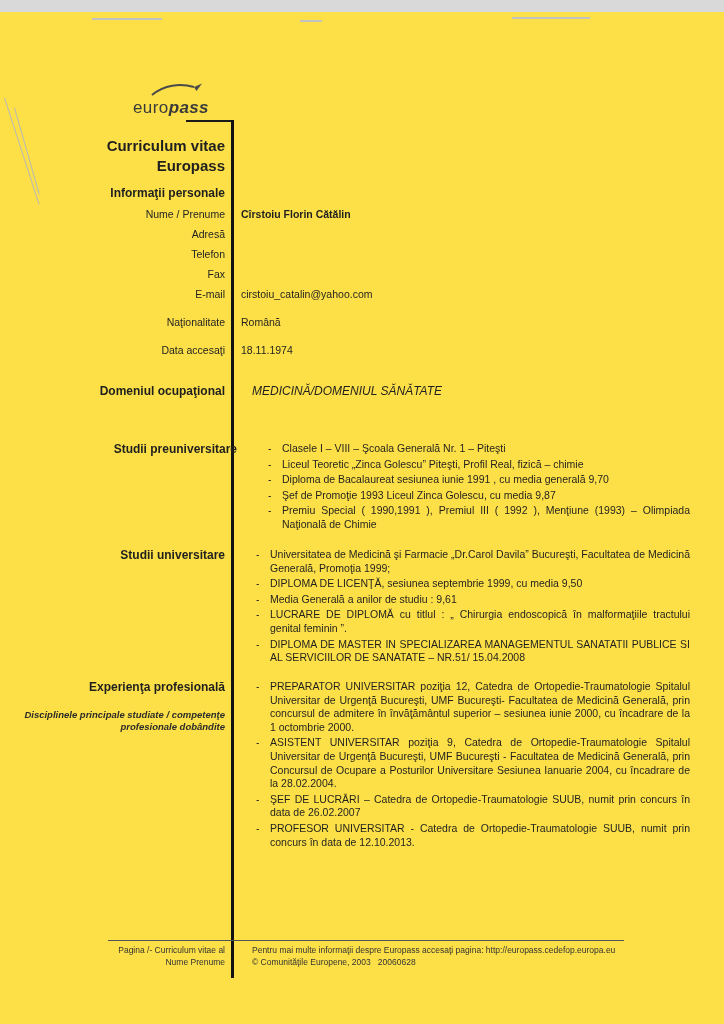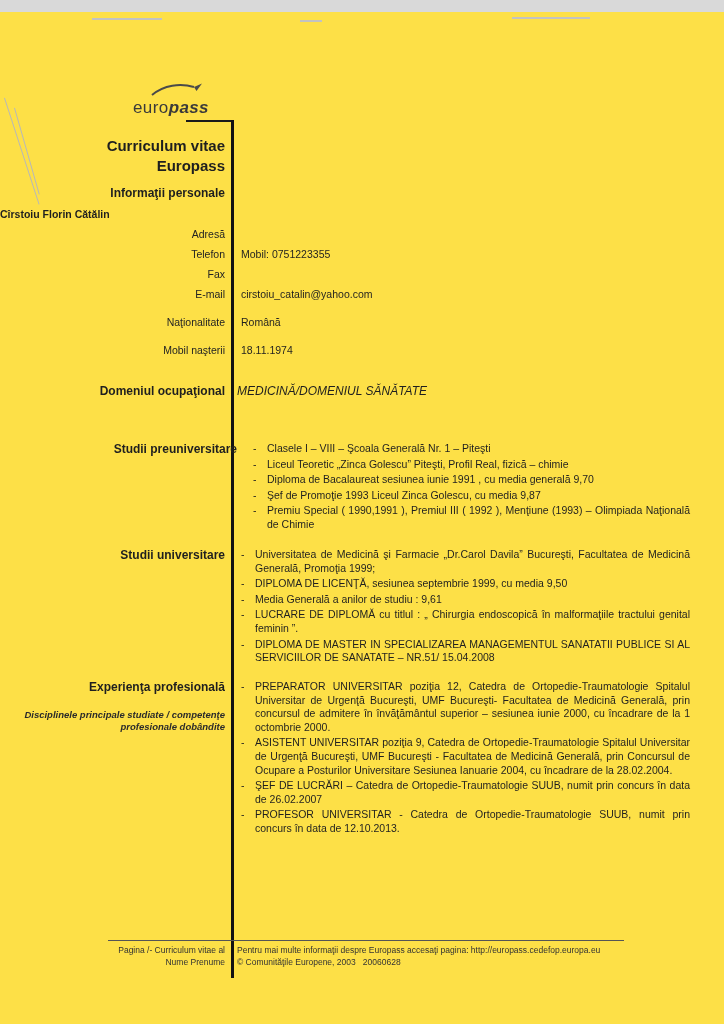--- a/index.html
+++ b/index.html
@@ -21,21 +21,21 @@
   
   .logo { position:absolute; left:112px; top:70px; width:118px; text-align:center; }
   .logo .swoosh { display:block; margin:0 auto 0 38px; }
   .logo-text { font-size:17px; color:#3a3a3a; letter-spacing:.4px; }
   .logo-text .euro { font-weight:400; }
   .logo-text .pass { font-weight:700; font-style:italic; }
 
   
   .block {
     position:absolute; left:0; width:100%;
-    display:grid; grid-template-columns:225px 1fr; column-gap:12px;
+    display:grid; grid-template-columns:225px 1fr; column-gap:27px;
   }
   .lcol { text-align:right; }
   .rcol { padding-right:34px; }
 
   .title { font-size:15px; font-weight:700; line-height:1.3; }
   .heading { font-size:12px; font-weight:700; }
   .sec-label { font-size:12px; font-weight:700; line-height:1.25; }
   .sub {
     font-size:9.5px; font-weight:700; font-style:italic;
     line-height:1.3; margin-top:14px; color:#2a2a2a;
@@ -87,44 +87,44 @@
     <div class="rcol"></div>
   </div>
 
   <div class="block" style="top:174px;">
     <div class="lcol heading">Informaţii personale</div>
     <div class="rcol"></div>
   </div>
 
   <div style="position:absolute;left:0;top:196px;width:100%;">
     <div class="field-row">
+      <div class="field-label">Nume / Prenume</div>
       <div class="field-value strong">Cîrstoiu Florin Cătălin</div>
     </div>
     <div class="field-row">
       <div class="field-label">Adresă</div>
       <div class="field-value"></div>
     </div>
     <div class="field-row">
       <div class="field-label">Telefon</div>
-      <div class="field-value">Mobil: 0751223355</div>
     </div>
     <div class="field-row">
       <div class="field-label">Fax</div>
       <div class="field-value"></div>
     </div>
     <div class="field-row">
       <div class="field-label">E-mail</div>
       <div class="field-value">cirstoiu_catalin@yahoo.com</div>
     </div>
     <div class="field-row gap">
       <div class="field-label">Naţionalitate</div>
       <div class="field-value">Română</div>
     </div>
     <div class="field-row gap">
-      <div class="field-label">Mobil naşterii</div>
+      <div class="field-label">Data accesaţi</div>
       <div class="field-value">18.11.1974</div>
     </div>
   </div>
 
   <div class="block" style="top:372px;">
     <div class="lcol sec-label">Domeniul ocupaţional</div>
     <div class="rcol occ-value">MEDICINĂ/DOMENIUL SĂNĂTATE</div>
   </div>
 
   <div class="block" style="top:430px;padding-left:12px;">

